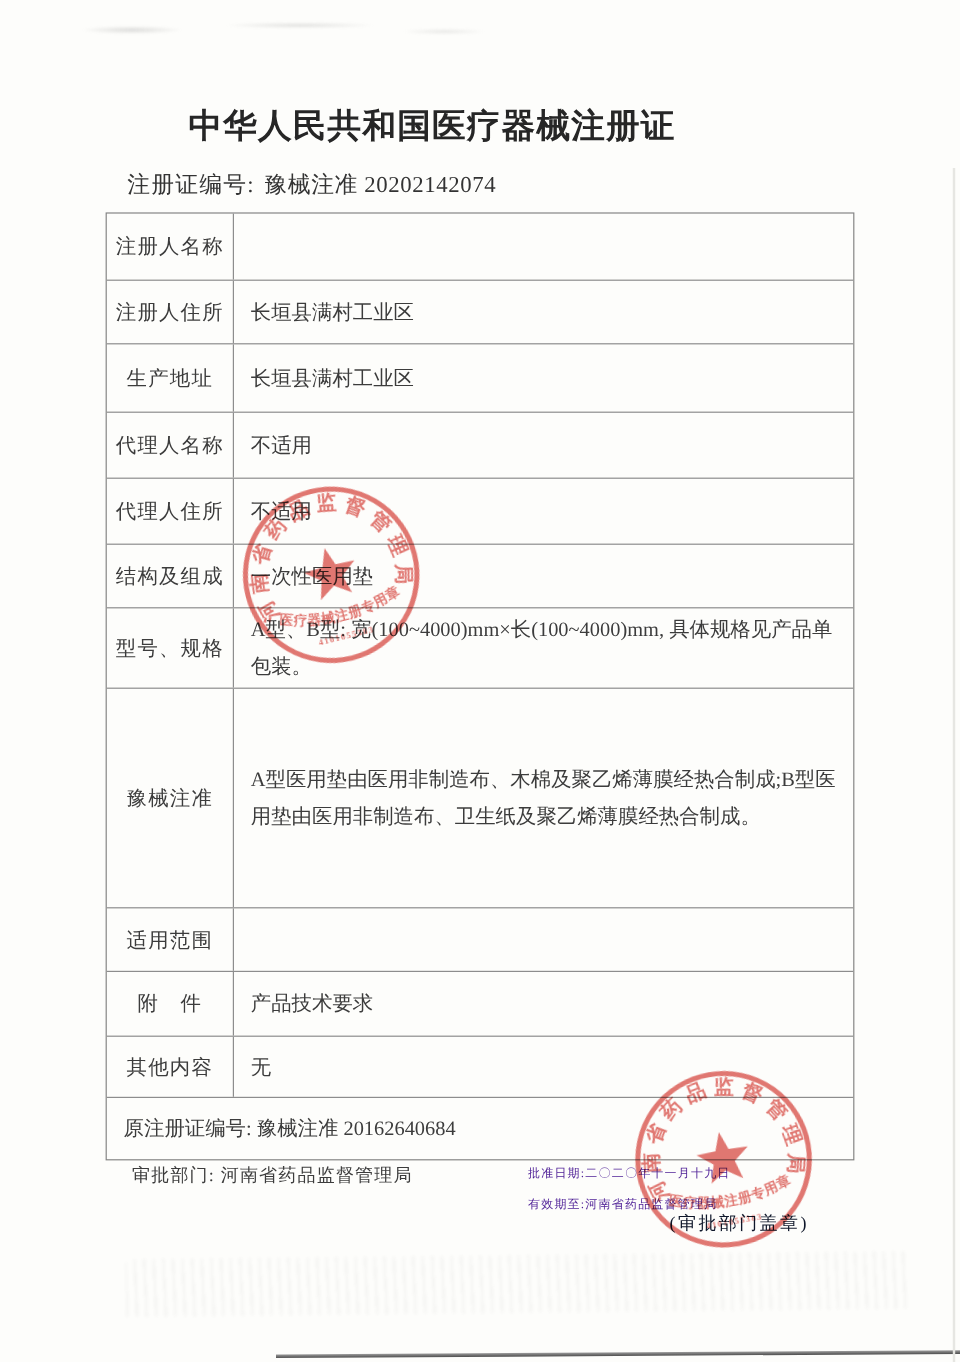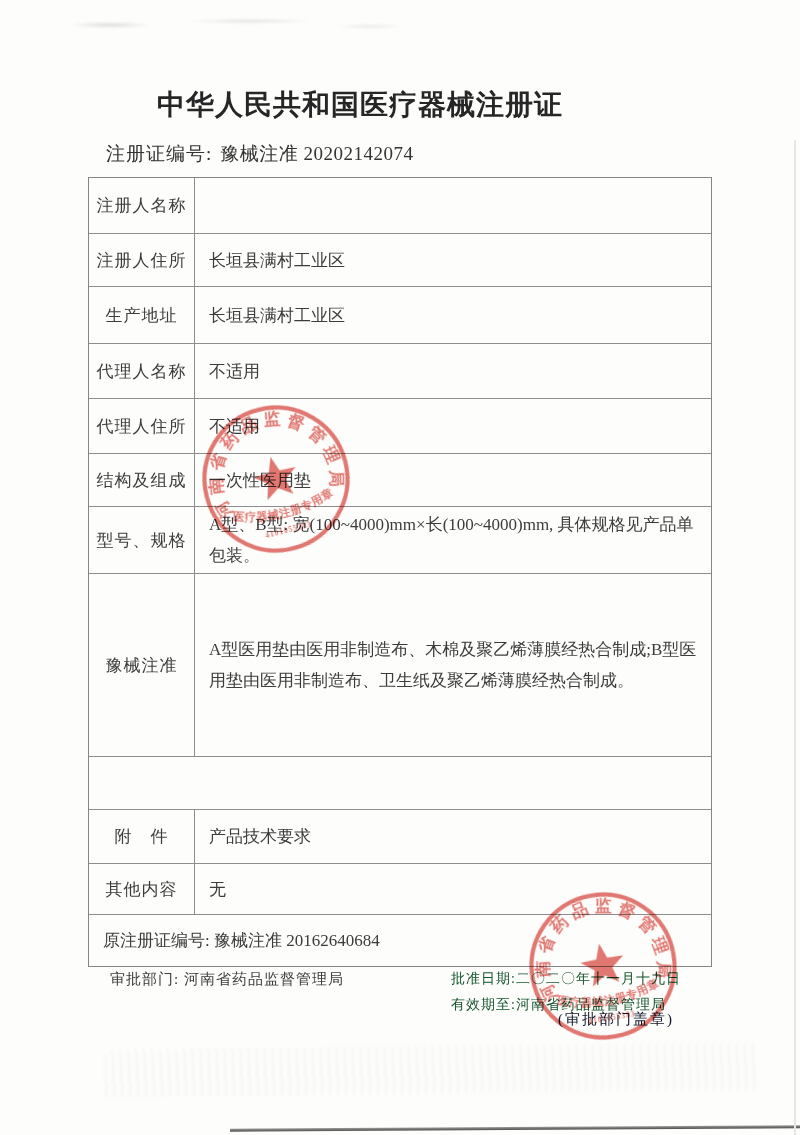--- a/index.html
+++ b/index.html
@@ -32,21 +32,21 @@
     font-size:17px;color:#3c3c3c;letter-spacing:1px;text-align:center;
   }
   .val{
     flex:1;display:flex;align-items:center;box-sizing:border-box;
     padding:4px 12px 4px 14px;font-size:17px;line-height:31px;color:#3c3c3c;
   }
   .rh55{height:55px}.rh53{height:53px}.rh57{height:57px}.rh67{height:67px}
   .rh183{height:183px}.rh54{height:54px}.rh51{height:51px}.rh52{height:52px}
   
   .dept{position:absolute;left:110px;top:970px;font-size:15px;color:#3c3c3c;letter-spacing:1px;}
-  .dates{position:absolute;left:451px;top:966px;font-size:14px;color:#14532d;letter-spacing:1px;line-height:26px;}
+  .dates{position:absolute;left:440px;top:966px;font-size:10px;color:#4c1d95;letter-spacing:1px;line-height:26px;}
   .sealnote{position:absolute;left:558px;top:1010px;font-size:15px;color:#0f172a;letter-spacing:2px;}
   
   .stamp{
     position:absolute;width:152px;height:152px;color:#dc5a54;
     opacity:.82;mix-blend-mode:multiply;filter:blur(.4px);
   }
   .stamp1{left:200px;top:403px;transform:rotate(-14deg);}
   .stamp2{left:527px;top:890px;transform:rotate(-10deg);}
   .stamp text{fill:currentColor;font-family:"Liberation Serif","DejaVu Serif",serif;font-weight:bold;}
   
@@ -111,20 +111,21 @@
     </div>
     <div class="row rh67">
       <div class="lbl">型号、规格</div>
       <div class="val">A型、B型: 宽(100~4000)mm×长(100~4000)mm, 具体规格见产品单包装。</div>
     </div>
     <div class="row rh183">
       <div class="lbl">豫械注准</div>
       <div class="val">A型医用垫由医用非制造布、木棉及聚乙烯薄膜经热合制成;B型医用垫由医用非制造布、卫生纸及聚乙烯薄膜经热合制成。</div>
     </div>
     <div class="row rh53">
+      <div class="lbl">适用范围</div>
     </div>
     <div class="row rh54">
       <div class="lbl">附　件</div>
       <div class="val">产品技术要求</div>
     </div>
     <div class="row rh51">
       <div class="lbl">其他内容</div>
       <div class="val">无</div>
     </div>
     <div class="row rh52">

